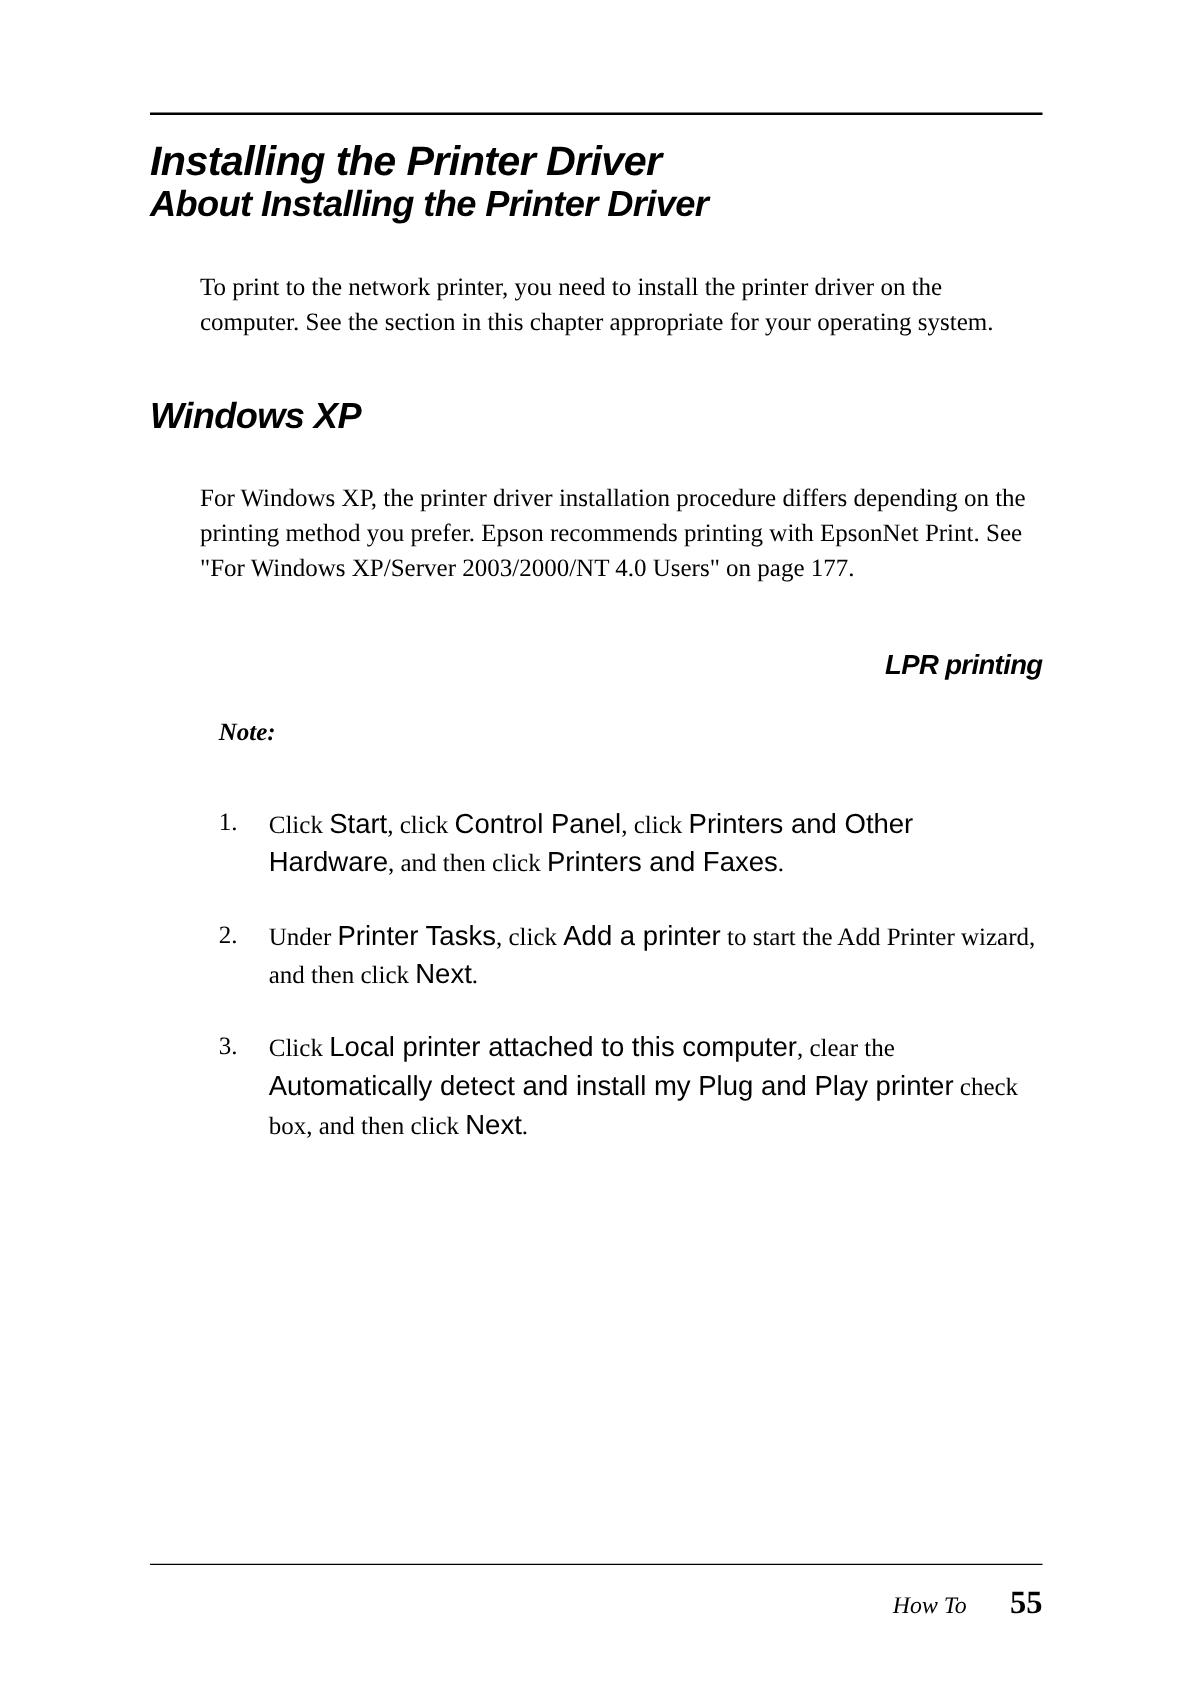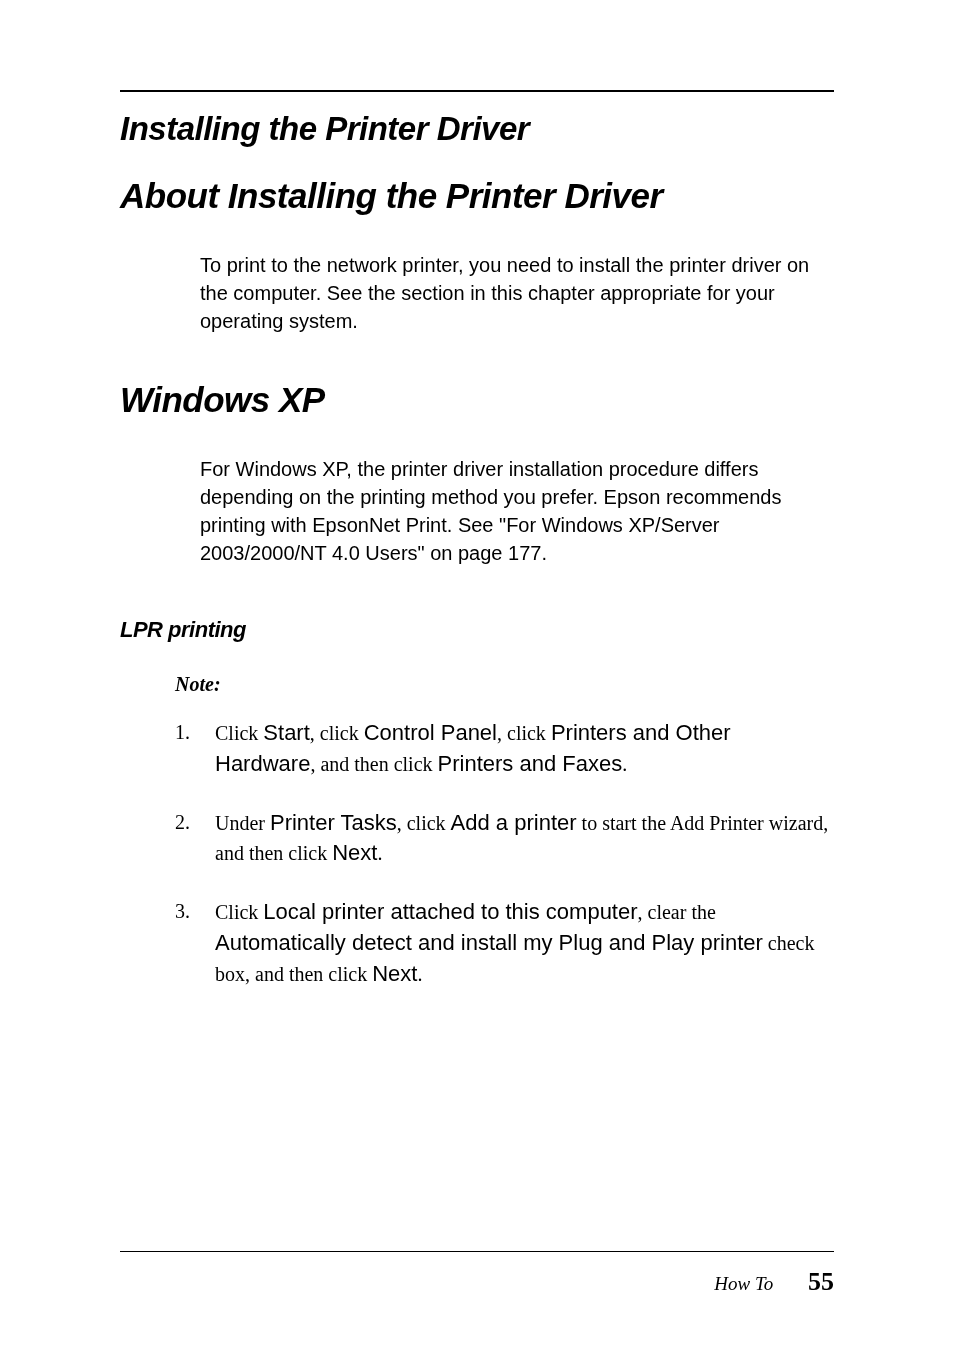--- a/index.html
+++ b/index.html
@@ -24,44 +24,44 @@
       font-family: 'Arial Black', Arial, sans-serif;
       font-weight: 900;
       font-style: italic;
       font-size: 33px;
       letter-spacing: -0.5px;
     }
     .h2 {
       font-family: 'Arial Black', Arial, sans-serif;
       font-weight: 900;
       font-style: italic;
-      font-size: 35px;
+      font-size: 29px;
       margin-bottom: 35px;
       letter-spacing: -0.5px;
-      margin-top: 28px;
     }
     .h3 {
       font-family: 'Arial Black', Arial, sans-serif;
       font-weight: 900;
       font-style: italic;
       font-size: 22px;
       margin-bottom: 30px;
       margin-top: 50px;
       letter-spacing: -0.5px;
+      text-align: right;
     }
     .body-text {
       font-size: 20px;
       line-height: 1.4;
-      margin-left: 80px;
+      margin-left: 40px;
       margin-bottom: 45px;
-      font-family: Liberation Sans, sans-serif;
+      font-family: Liberation Serif, serif;
     }
     .note-block {
       margin-left: 55px;
-      margin-bottom: 22px;
+      margin-bottom: 46px;
       font-family: 'Palatino Linotype', Palatino, Georgia, serif;
     }
     .note-label {
       font-style: italic;
       font-weight: bold;
       font-size: 20px;
     }
     .note-text {
       font-style: italic;
       font-size: 20px;

